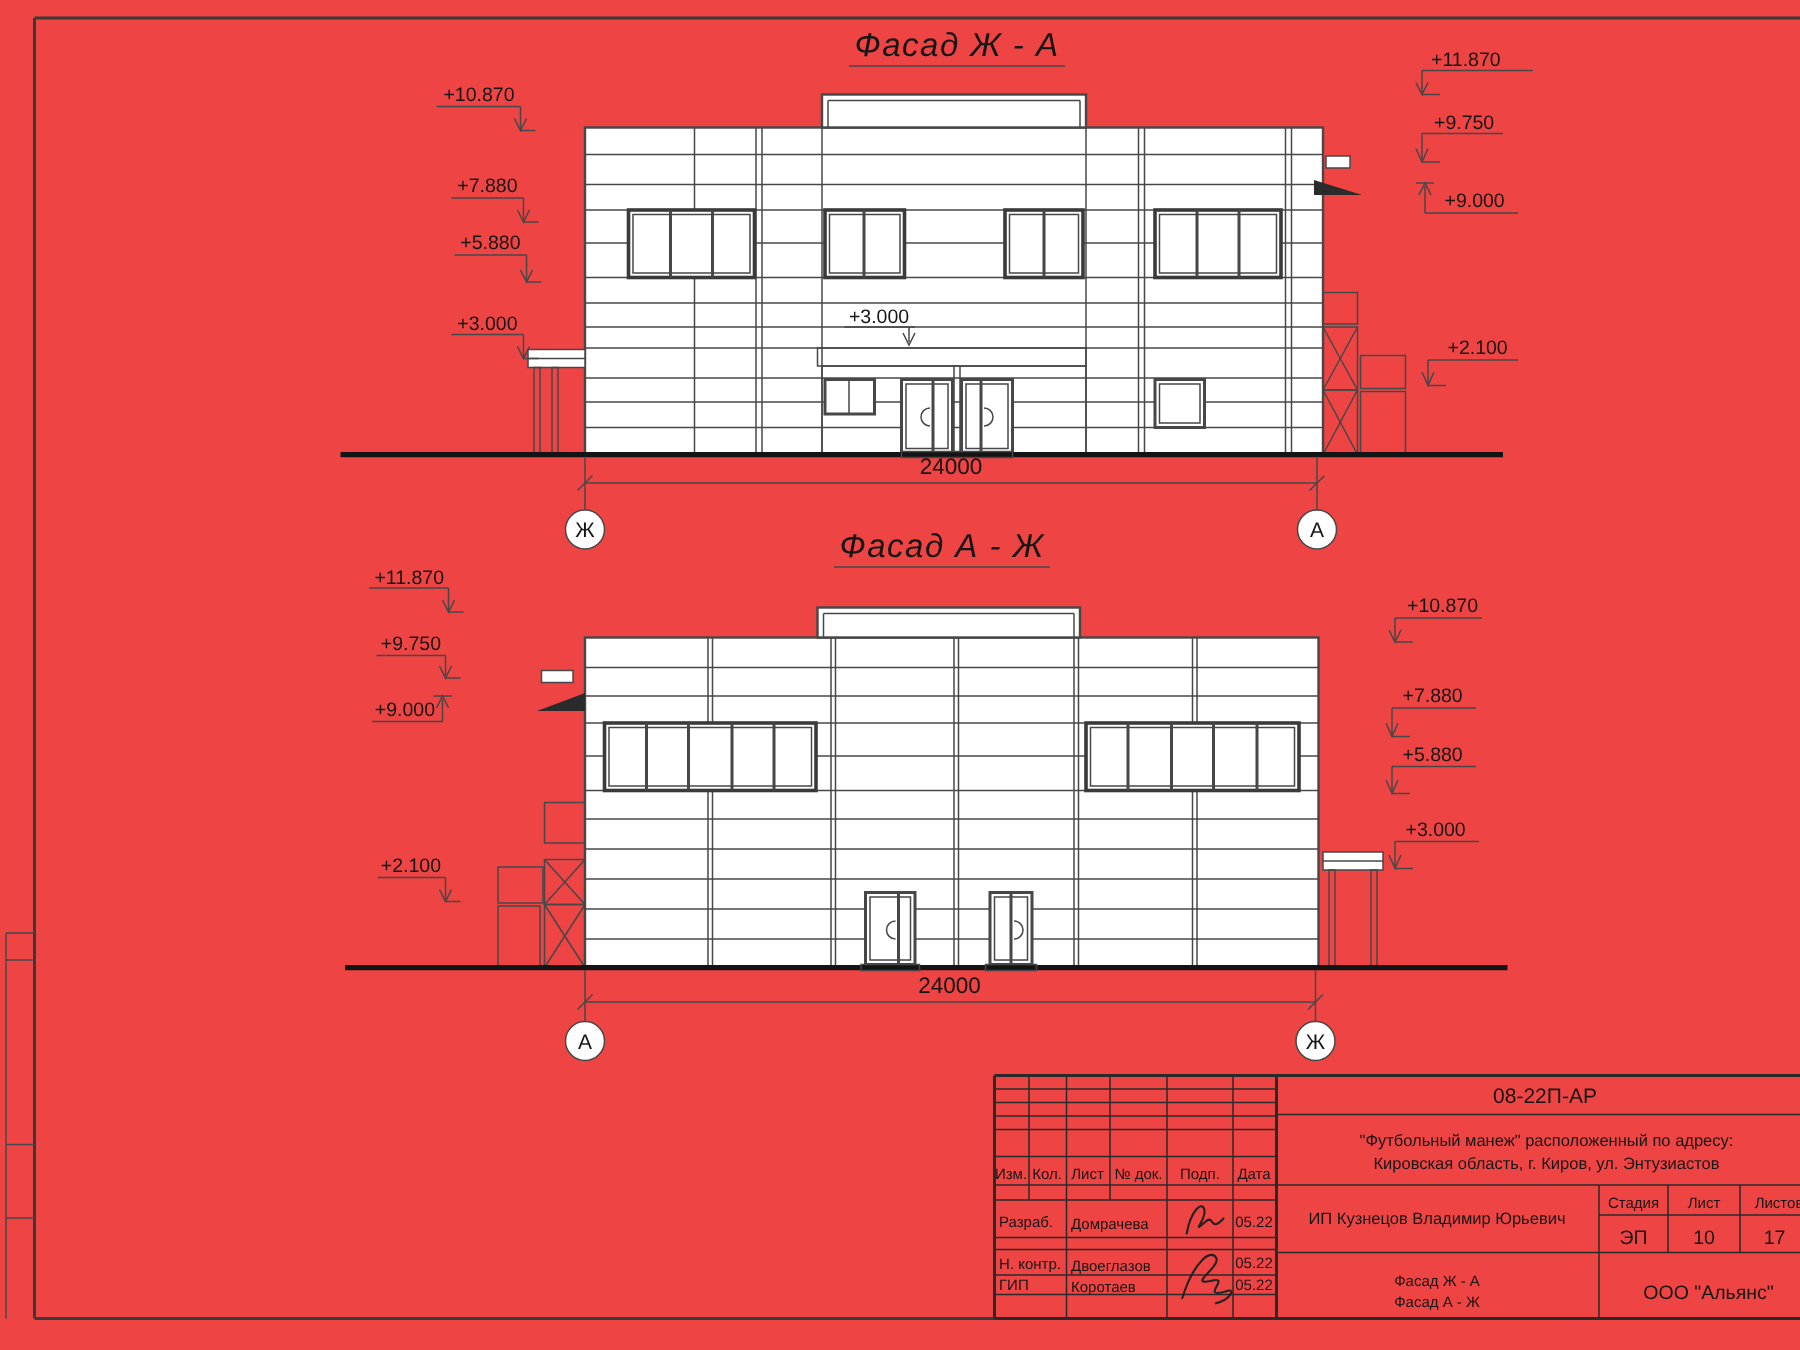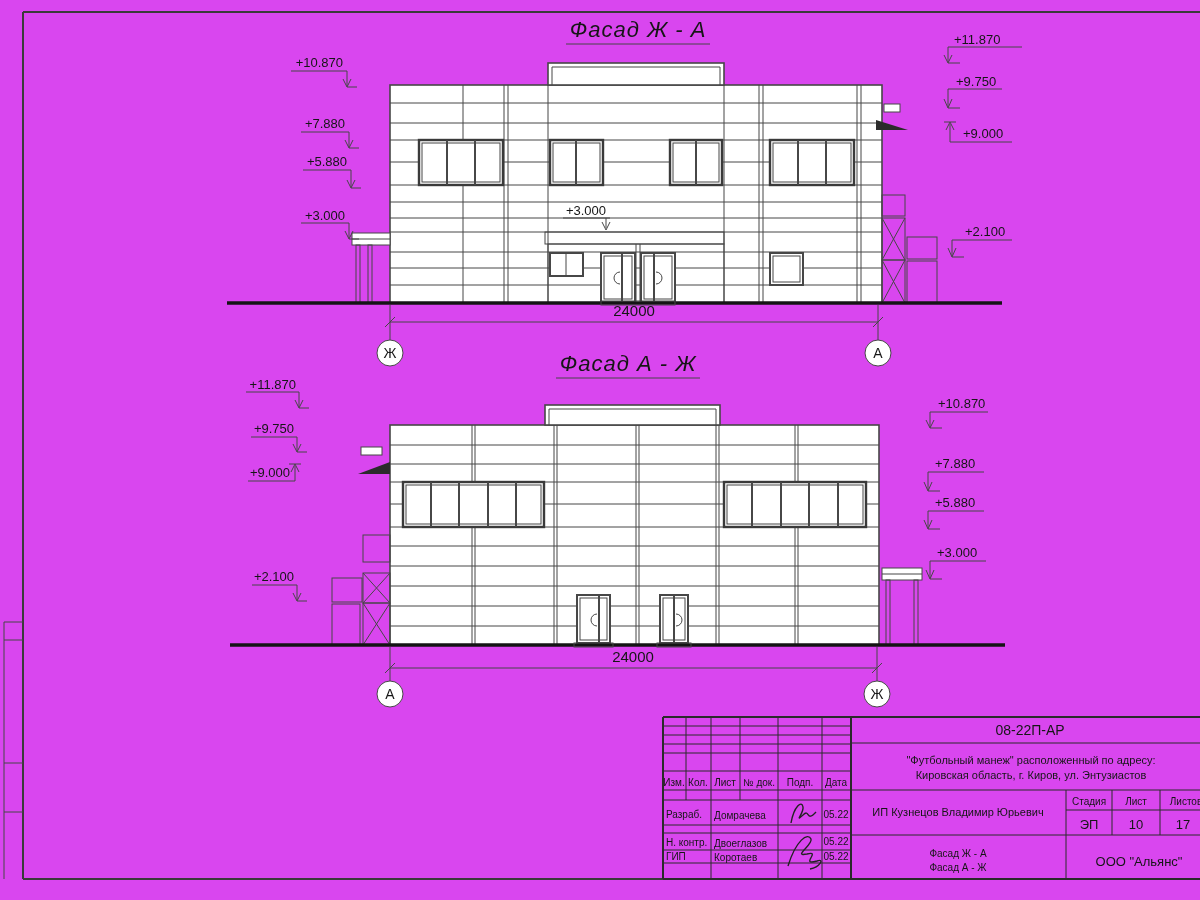--- a/index.html
+++ b/index.html
@@ -1,16 +1,16 @@
 <!DOCTYPE html>
 <html><head>
 <meta charset="utf-8">
 <style>
   html,body{margin:0;padding:0;background:#ffffff;}
-  .sheet{position:relative;width:1200px;height:900px;background:#d946ef;overflow:hidden;
+  .sheet{position:relative;width:1200px;height:900px;background:#ef4444;overflow:hidden;
          font-family:"Liberation Sans",sans-serif;}
   svg{display:block;}
   svg line, svg path, svg rect, svg circle, svg polygon{stroke:#474747;stroke-width:1;fill:none;}
   svg .w16{stroke-width:1.6;}
   svg .w2{stroke-width:2;}
   svg .w25{stroke-width:2.4;stroke:#3a3a3a;}
   svg .thick{stroke:#141414;stroke-width:3.5;}
   svg .frame{stroke:#3a3a3a;stroke-width:2;}
   svg .tb{stroke:#2a2a2a;}
   svg .tb2{stroke:#2a2a2a;stroke-width:2;}

